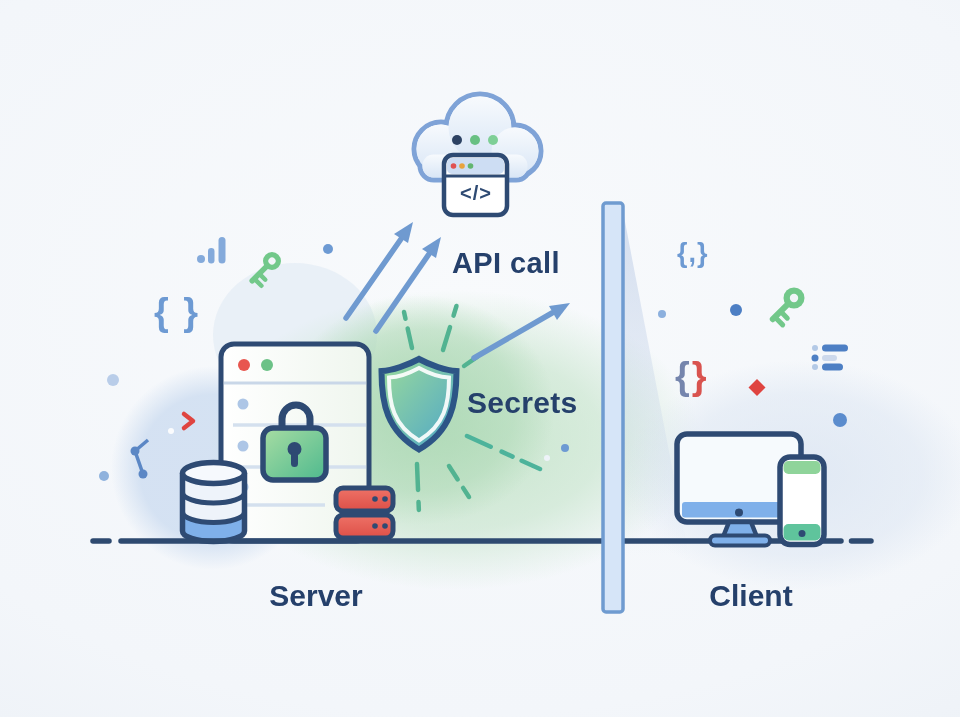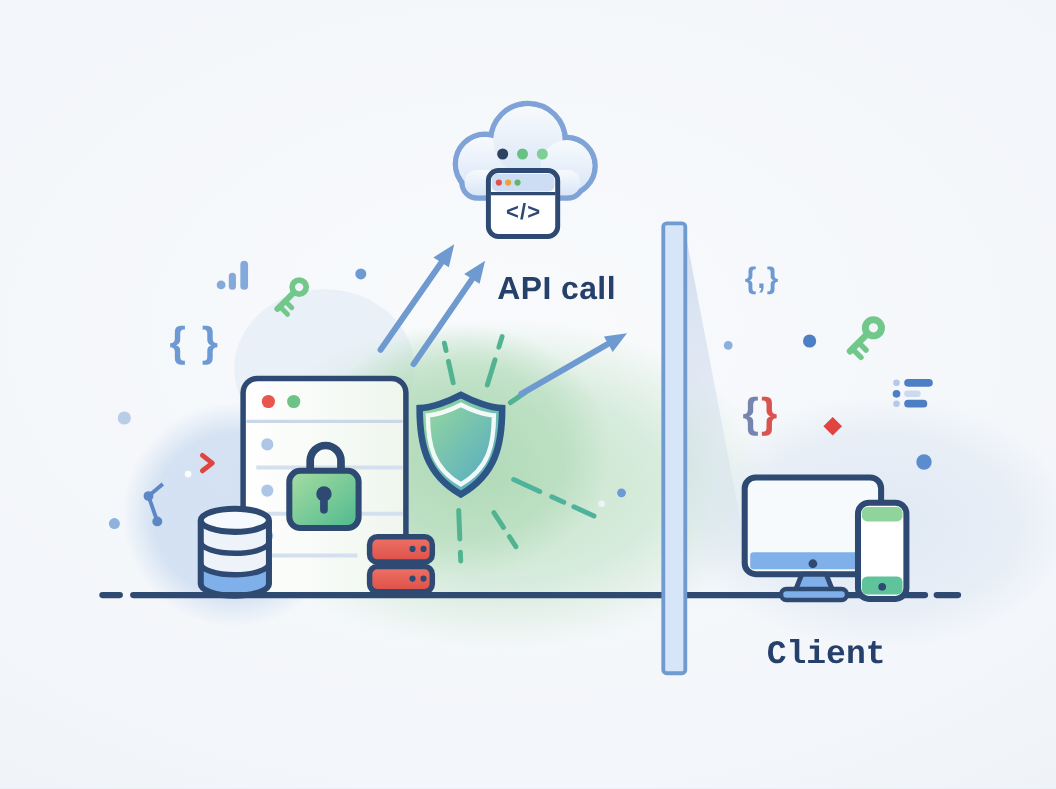--- a/index.html
+++ b/index.html
@@ -7,21 +7,21 @@
     position:relative;width:960px;height:717px;margin:0 auto;overflow:hidden;
     background:
       radial-gradient(120% 105% at 48% 42%, #f8fafc 0%, #f3f6fa 55%, #ebf0f6 82%, #e2e9f2 100%);
     font-family:"Liberation Sans","DejaVu Sans",sans-serif;
   }
   .stage svg{position:absolute;left:0;top:0;}
   .ovl{position:absolute;color:#25406b;font-weight:700;line-height:1;white-space:nowrap;}
   .lbl-api{left:452px;top:236px;font-size:29px;letter-spacing:.4px;margin-top:13px;}
   .lbl-secrets{left:467px;top:388px;font-size:30px;letter-spacing:.3px;}
   .lbl-server{left:316px;top:581px;font-size:30px;transform:translateX(-50%);}
-  .lbl-client{left:751px;top:581px;font-size:30px;transform:translateX(-50%);font-family:Liberation Mono, monospace;}
+  .lbl-client{left:751px;top:581px;font-size:30px;transform:translateX(-50%);}
   .code-glyph{left:446px;top:183px;width:60px;text-align:center;font-size:20px;font-weight:800;color:#2e4a73;letter-spacing:1px;}
   .braces-left{left:154px;top:293px;font-size:38px;font-weight:600;color:#6d9ad3;letter-spacing:2px;}
   .braces-comma{left:677px;top:240px;font-size:27px;font-weight:600;color:#6d9ad3;letter-spacing:1px;}
   .braces-mixed{left:675px;top:357px;font-size:38px;font-weight:600;letter-spacing:2px;}
   .brace-open{color:#7585ad;}
   .brace-close{color:#d9534f;}
 </style>
 </head>
 <body>
 
@@ -254,19 +254,21 @@
     <circle cx="171" cy="431" r="3" fill="#ffffff" opacity=".9"></circle>
     <circle cx="662" cy="314" r="4" fill="#8cb0de"></circle>
     <circle cx="736" cy="310" r="6" fill="#4d7fc4"></circle>
     <circle cx="840" cy="420" r="7" fill="#5b8ccd"></circle>
     <circle cx="565" cy="448" r="4" fill="#6d9ad3"></circle>
     <circle cx="547" cy="458" r="3" fill="#eef3f9"></circle>
   </g>
 </svg>
 
 <div class="ovl lbl-api">API call</div>
+<div class="ovl lbl-secrets">Secrets</div>
+<div class="ovl lbl-server">Server</div>
 <div class="ovl lbl-client">Client</div>
 <div class="ovl code-glyph">&lt;/&gt;</div>
 <div class="ovl braces-left">{ }</div>
 <div class="ovl braces-comma">{,}</div>
 <div class="ovl braces-mixed"><span class="brace-open">{</span><span class="brace-close">}</span></div>
 
 </div>
 
 </body></html>

